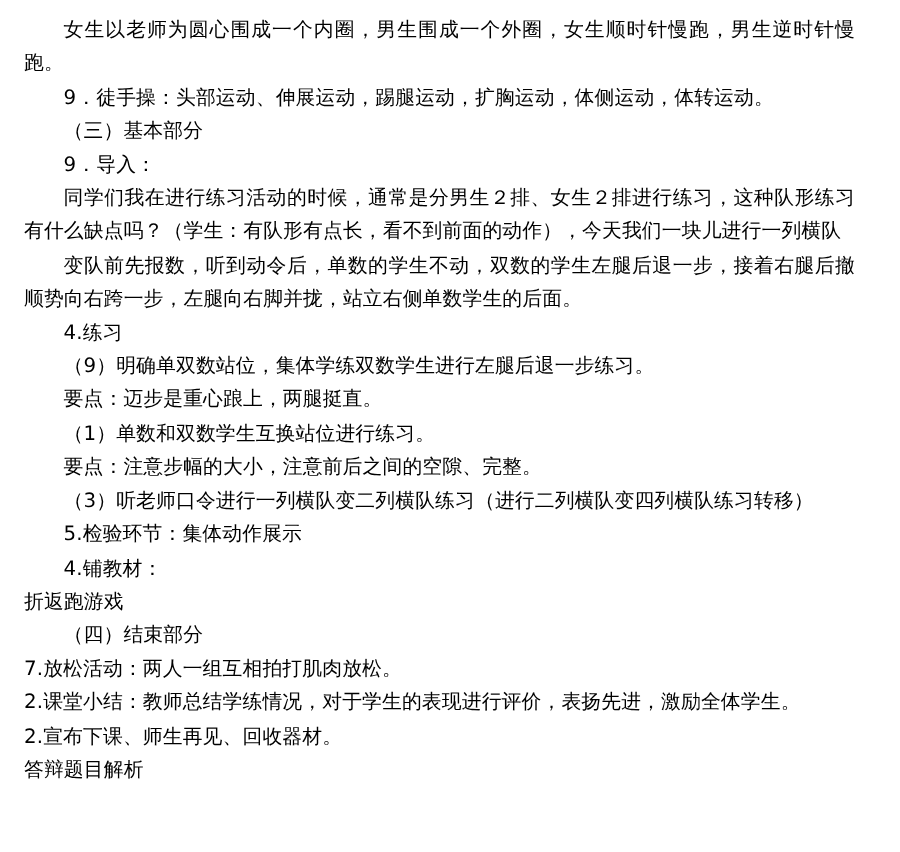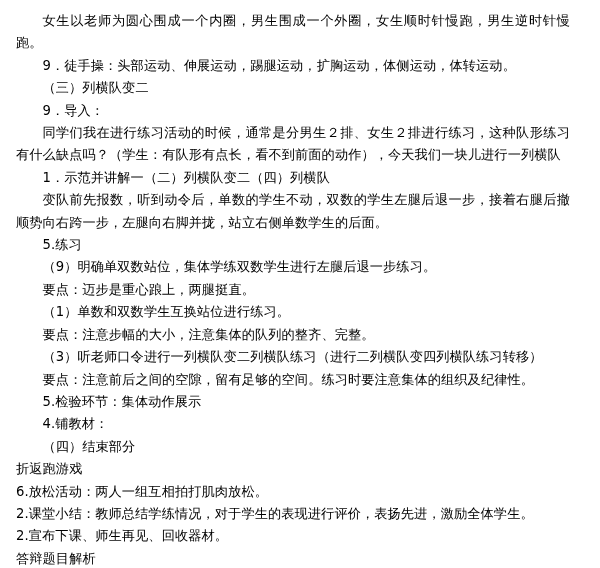--- a/index.html
+++ b/index.html
@@ -36,33 +36,31 @@
   .noindent {
     text-indent: 0;
   }
 </style>
 </head>
 <body>
 
 <div class="page">
   <p class="para indent2">女生以老师为圆心围成一个内圈，男生围成一个外圈，女生顺时针慢跑，男生逆时针慢跑。</p>
   <p class="para indent2">9．徒手操：头部运动、伸展运动，踢腿运动，扩胸运动，体侧运动，体转运动。</p>
-  <p class="para indent2">（三）列横队变二</p>
+  <p class="para indent2">（三）基本部分</p>
   <p class="para indent2">9．导入：</p>
   <p class="para indent2">同学们我在进行练习活动的时候，通常是分男生２排、女生２排进行练习，这种队形练习有什么缺点吗？（学生：有队形有点长，看不到前面的动作），今天我们一块儿进行一列横队</p>
-  <p class="para indent2">1．示范并讲解一（二）列横队变二（四）列横队</p>
   <p class="para indent2">变队前先报数，听到动令后，单数的学生不动，双数的学生左腿后退一步，接着右腿后撤顺势向右跨一步，左腿向右脚并拢，站立右侧单数学生的后面。</p>
-  <p class="para indent2">5.练习</p>
+  <p class="para indent2">4.练习</p>
   <p class="para indent2">（9）明确单双数站位，集体学练双数学生进行左腿后退一步练习。</p>
   <p class="para indent2">要点：迈步是重心踉上，两腿挺直。</p>
   <p class="para indent2">（1）单数和双数学生互换站位进行练习。</p>
-  <p class="para indent2">要点：注意步幅的大小，注意集体的队列的整齐、完整。</p>
+  <p class="para indent2">要点：注意步幅的大小，注意前后之间的空隙、完整。</p>
   <p class="para indent2">（3）听老师口令进行一列横队变二列横队练习（进行二列横队变四列横队练习转移）</p>
-  <p class="para indent2">要点：注意前后之间的空隙，留有足够的空间。练习时要注意集体的组织及纪律性。</p>
   <p class="para indent2">5.检验环节：集体动作展示</p>
   <p class="para indent2">4.铺教材：</p>
+  <p class="para noindent">折返跑游戏</p>
   <p class="para indent2">（四）结束部分</p>
-  <p class="para noindent">折返跑游戏</p>
-  <p class="para noindent">6.放松活动：两人一组互相拍打肌肉放松。</p>
+  <p class="para noindent">7.放松活动：两人一组互相拍打肌肉放松。</p>
   <p class="para noindent">2.课堂小结：教师总结学练情况，对于学生的表现进行评价，表扬先进，激励全体学生。</p>
   <p class="para noindent">2.宣布下课、师生再见、回收器材。</p>
   <p class="para noindent">答辩题目解析</p>
 </div>
 
 </body></html>

